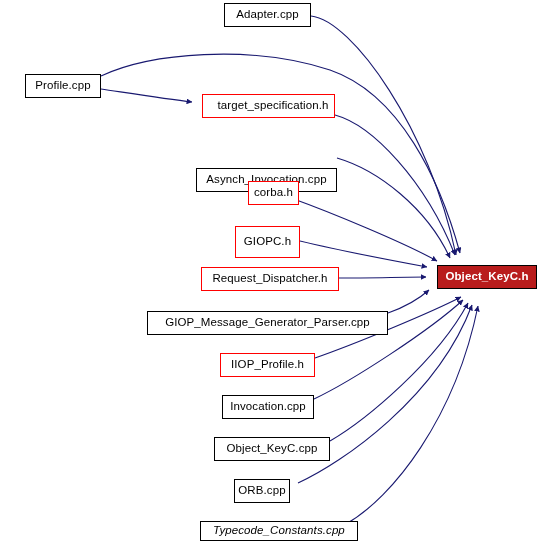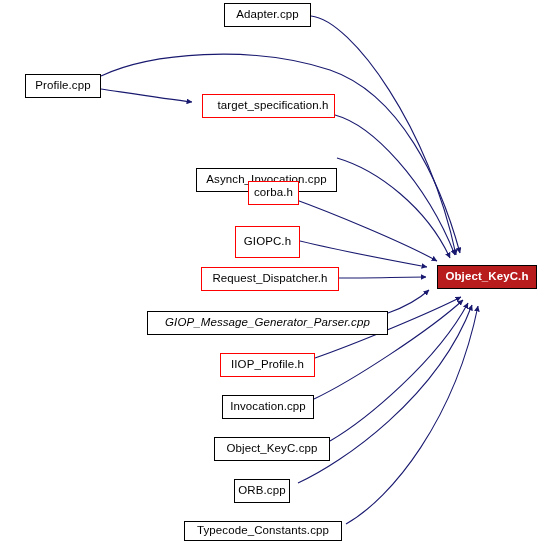--- a/index.html
+++ b/index.html
@@ -95,36 +95,36 @@
       </div>
       <div class="node red" style="left: 240px; top: 181px; width: 51px; height: 24px; margin-left: 8px;">
         <span class="node-label">corba.h</span>
       </div>
       <div class="node red" style="left: 235px; top: 226px; width: 65px; height: 32px;">
         <span class="node-label">GIOPC.h</span>
       </div>
       <div class="node red" style="left: 201px; top: 267px; width: 138px; height: 24px;">
         <span class="node-label">Request_Dispatcher.h</span>
       </div>
-      <div class="node" style="left: 147px; top: 311px; width: 241px; height: 24px; font-style: italic;">
+      <div class="node" style="left: 147px; top: 311px; width: 241px; height: 24px;">
         <span class="node-label">GIOP_Message_Generator_Parser.cpp</span>
       </div>
       <div class="node red" style="left: 220px; top: 353px; width: 95px; height: 24px;">
         <span class="node-label">IIOP_Profile.h</span>
       </div>
       <div class="node" style="left: 222px; top: 395px; width: 92px; height: 24px;">
         <span class="node-label">Invocation.cpp</span>
       </div>
       <div class="node" style="left: 214px; top: 437px; width: 116px; height: 24px;">
         <span class="node-label">Object_KeyC.cpp</span>
       </div>
       <div class="node" style="left: 234px; top: 479px; width: 56px; height: 24px;">
         <span class="node-label">ORB.cpp</span>
       </div>
-      <div class="node" style="left: 184px; top: 521px; width: 158px; height: 20px;">
+      <div class="node" style="left: 200px; top: 521px; width: 158px; height: 20px; font-style: italic;">
         <span class="node-label">Typecode_Constants.cpp</span>
       </div>
       <div class="node target" style="left: 437px; top: 265px; width: 100px; height: 24px;">
         <span class="node-label">Object_KeyC.h</span>
       </div>
     </div>
 
 </div>
 
 </body></html>

